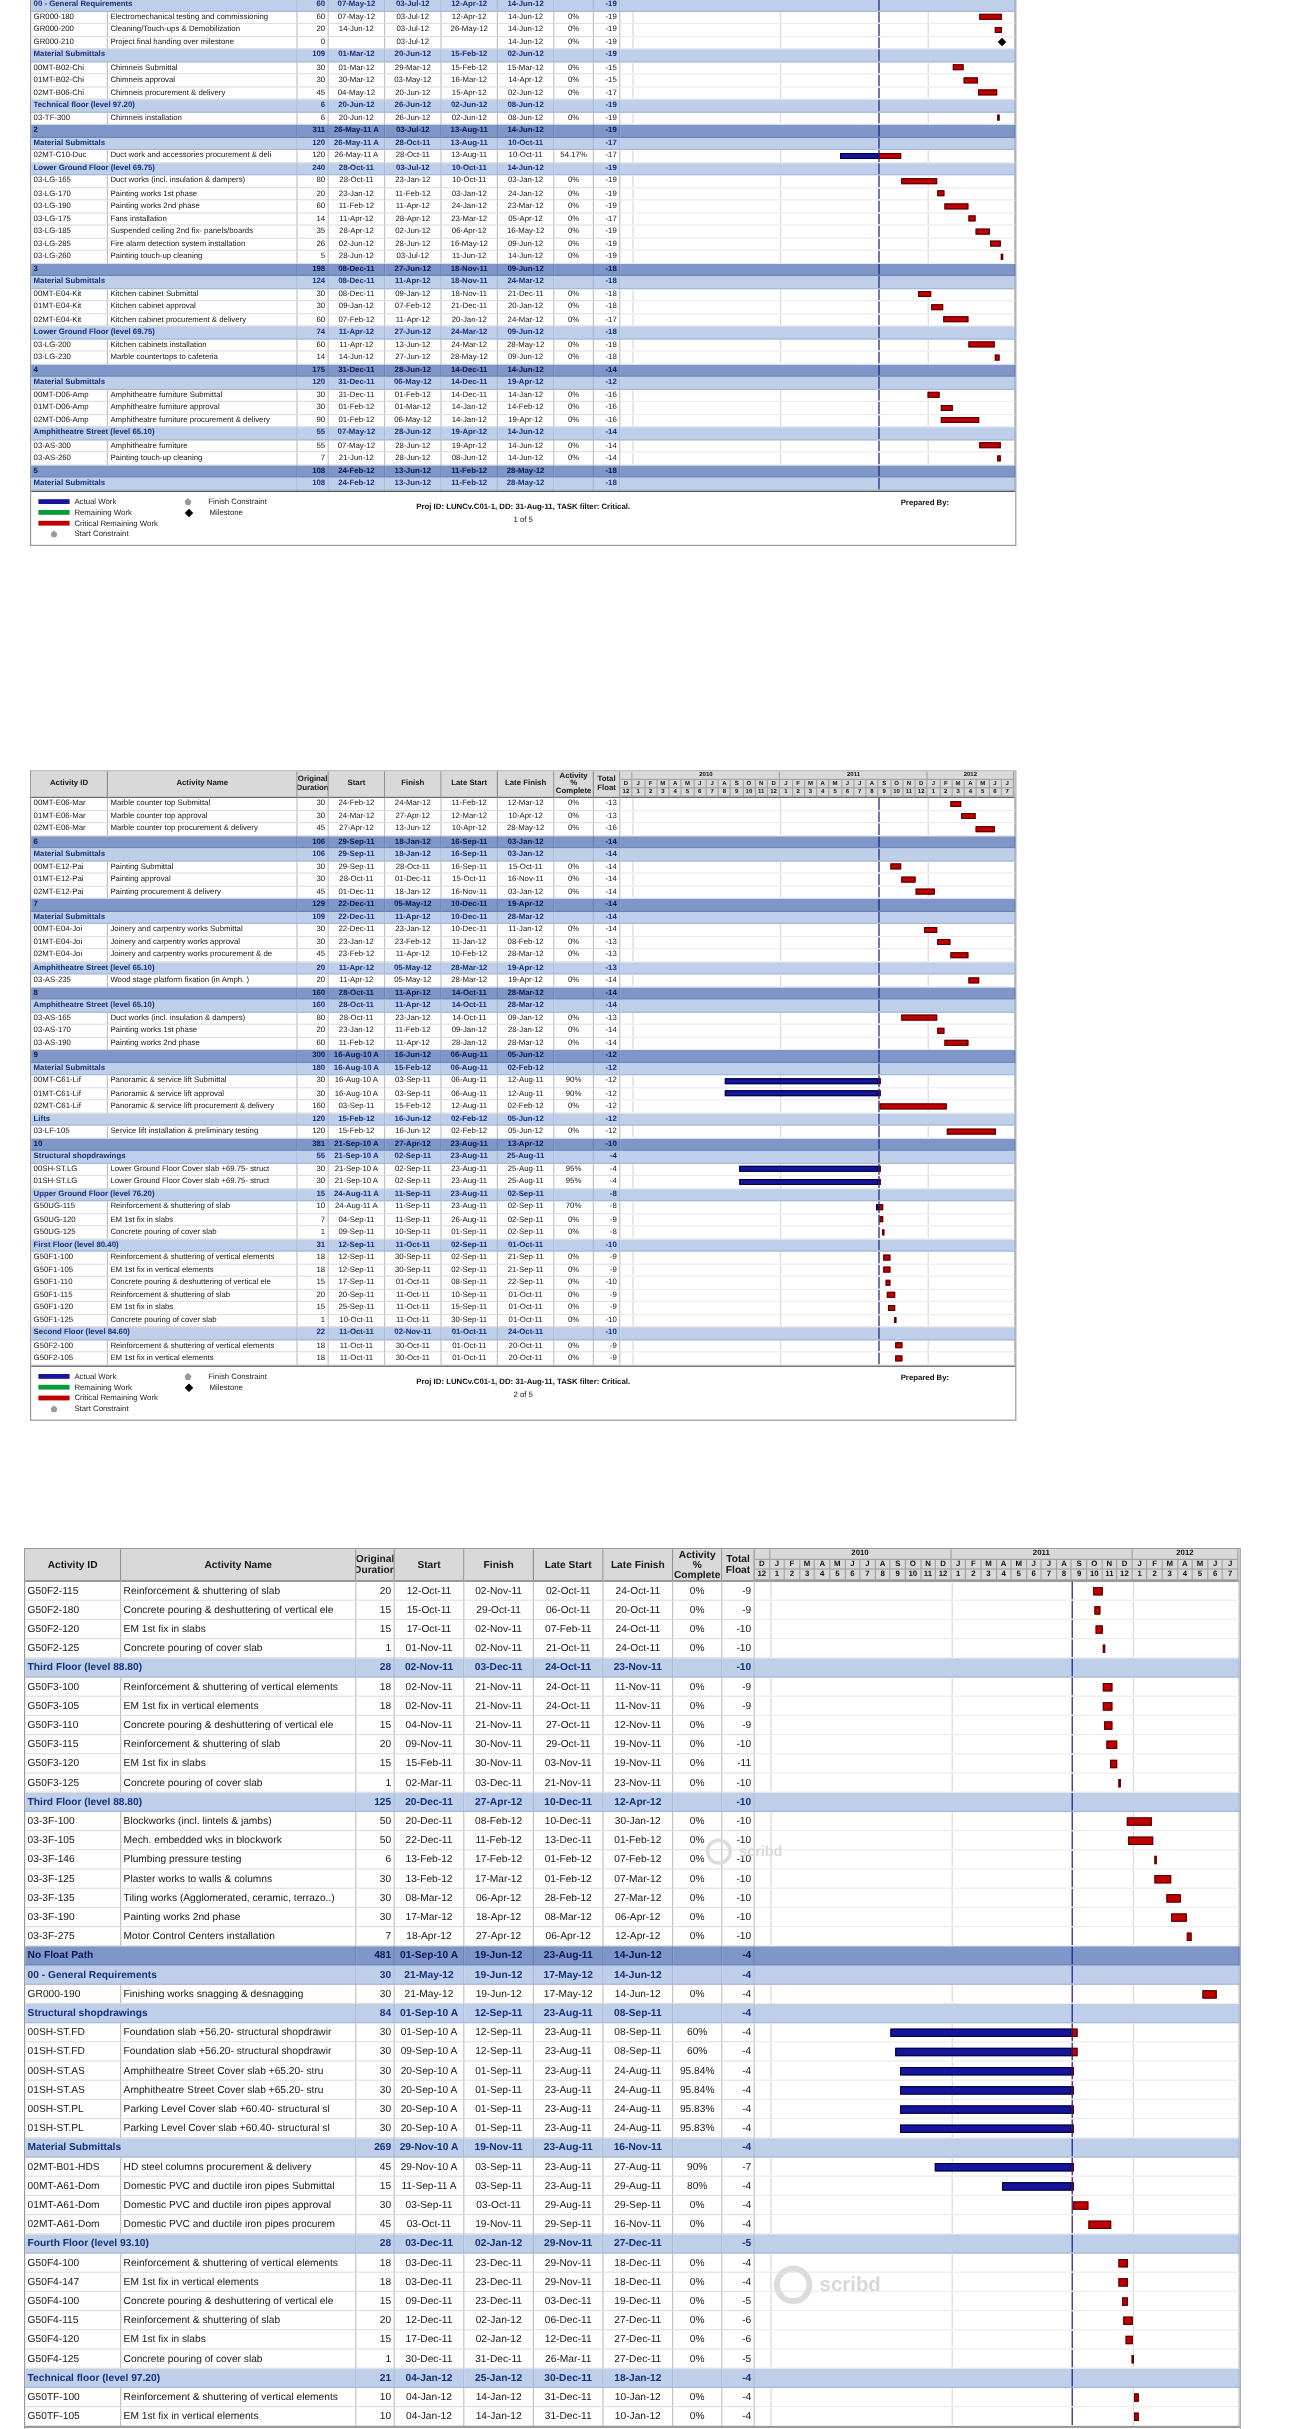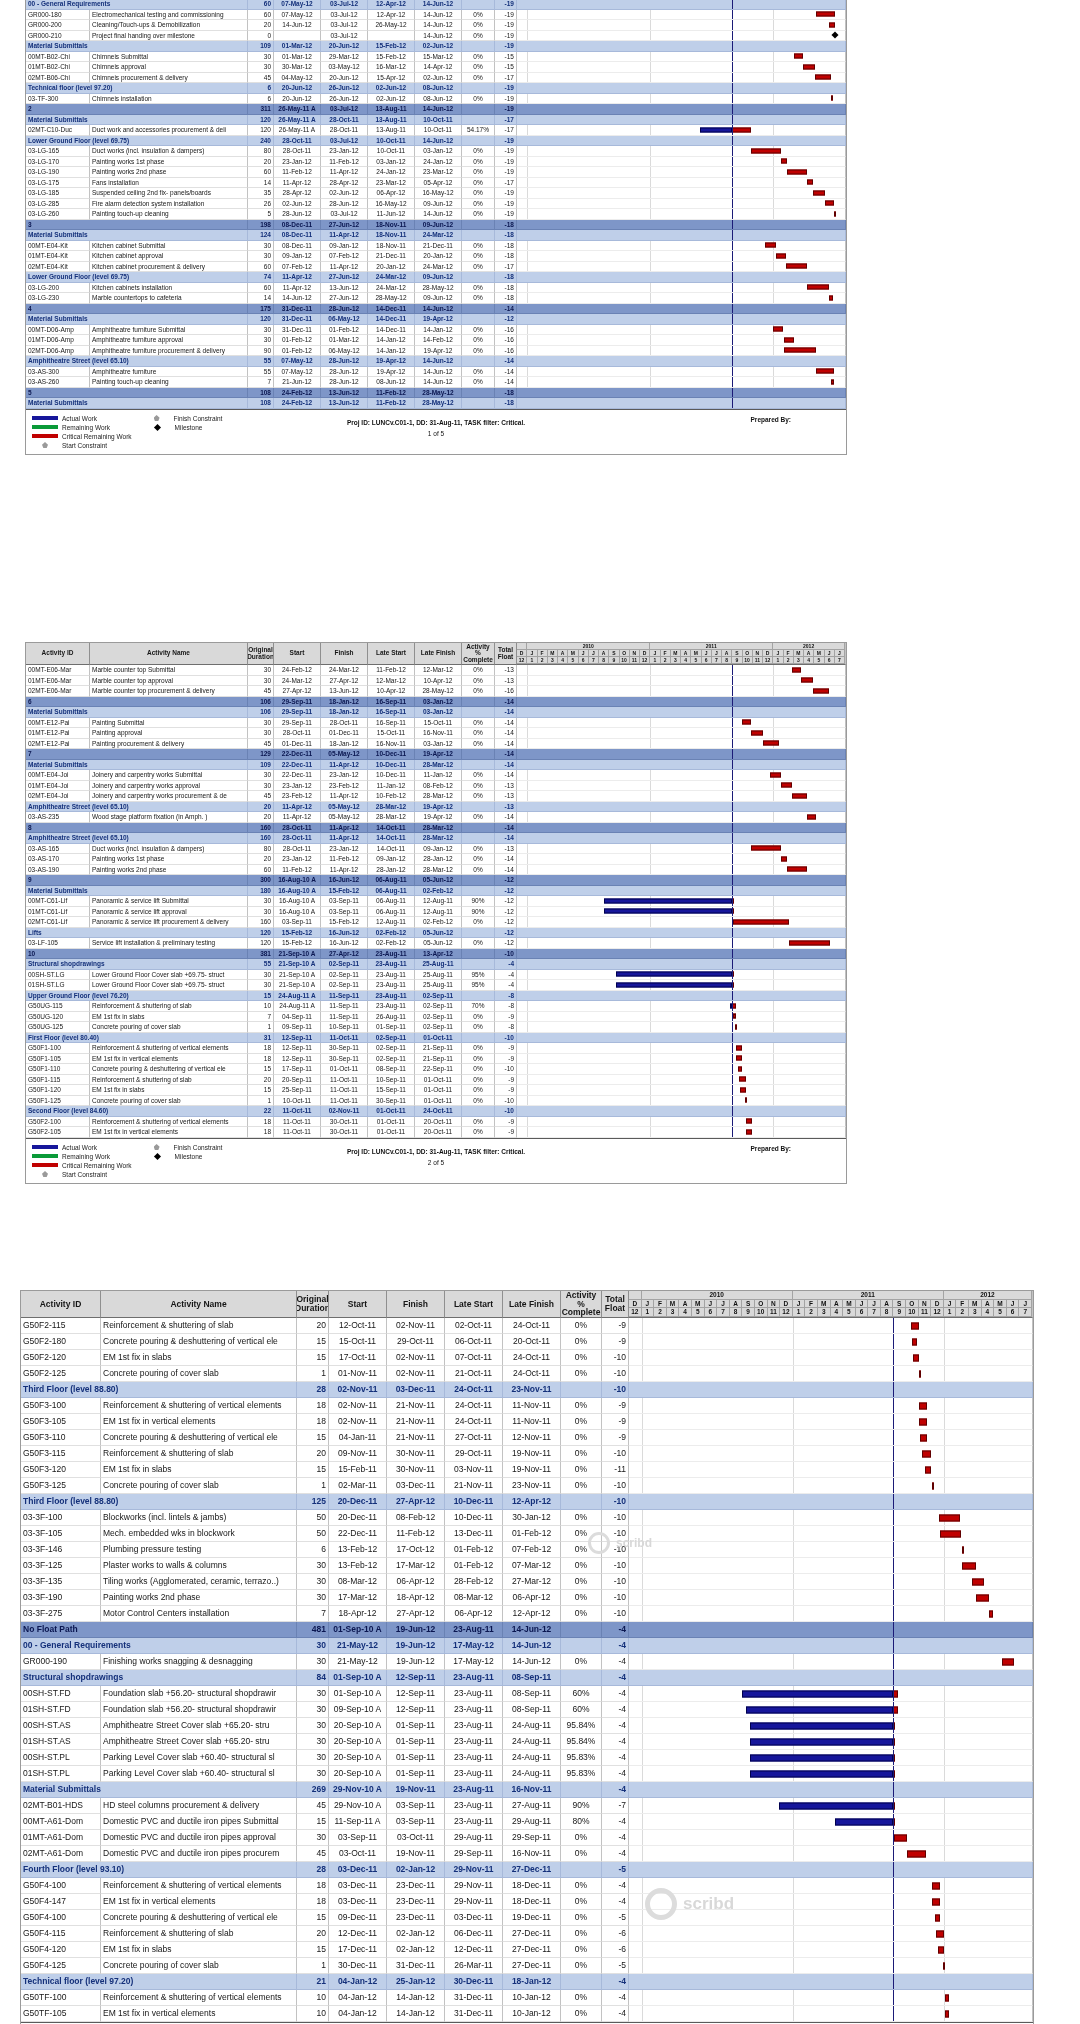--- a/index.html
+++ b/index.html
@@ -1756,21 +1756,21 @@
           <div class="bar red" style="left: 70.1613%; width: 1.41129%;"></div>
           <div class="ddline" style="left: 65.5242%;"></div>
         </div>
       </div>
       <div class="trow task">
         <div class="cell c-id ">G50F2-120</div>
         <div class="cell c-name ">EM 1st fix in slabs</div>
         <div class="cell c-dur num">15</div>
         <div class="cell c-date ctr">17-Oct-11</div>
         <div class="cell c-date ctr">02-Nov-11</div>
-        <div class="cell c-date ctr">07-Oct-11</div>
+        <div class="cell c-date ctr">07-Feb-11</div>
         <div class="cell c-date ctr">24-Oct-11</div>
         <div class="cell c-pct ctr">0%</div>
         <div class="cell c-float num">-10</div>
         <div class="cell c-chart">
           <div class="grid" style="left: 3.125%;"></div>
           <div class="grid" style="left: 40.625%;"></div>
           <div class="grid" style="left: 78.125%;"></div>
           <div class="bar red" style="left: 70.3629%; width: 1.61626%;"></div>
           <div class="ddline" style="left: 65.5242%;"></div>
         </div>
@@ -1839,21 +1839,21 @@
           <div class="grid" style="left: 40.625%;"></div>
           <div class="grid" style="left: 78.125%;"></div>
           <div class="bar red" style="left: 71.9792%; width: 1.97917%;"></div>
           <div class="ddline" style="left: 65.5242%;"></div>
         </div>
       </div>
       <div class="trow task">
         <div class="cell c-id ">G50F3-110</div>
         <div class="cell c-name ">Concrete  pouring &amp; deshuttering of vertical ele</div>
         <div class="cell c-dur num">15</div>
-        <div class="cell c-date ctr">04-Jan-11</div>
+        <div class="cell c-date ctr">04-Nov-11</div>
         <div class="cell c-date ctr">21-Nov-11</div>
         <div class="cell c-date ctr">27-Oct-11</div>
         <div class="cell c-date ctr">12-Nov-11</div>
         <div class="cell c-pct ctr">0%</div>
         <div class="cell c-float num">-9</div>
         <div class="cell c-chart">
           <div class="grid" style="left: 3.125%;"></div>
           <div class="grid" style="left: 40.625%;"></div>
           <div class="grid" style="left: 78.125%;"></div>
           <div class="bar red" style="left: 72.1875%; width: 1.77083%;"></div>
@@ -1961,21 +1961,21 @@
           <div class="grid" style="left: 78.125%;"></div>
           <div class="bar red" style="left: 77.1169%; width: 5.24914%;"></div>
           <div class="ddline" style="left: 65.5242%;"></div>
         </div>
       </div>
       <div class="trow task">
         <div class="cell c-id ">03-3F-146</div>
         <div class="cell c-name ">Plumbing pressure testing</div>
         <div class="cell c-dur num">6</div>
         <div class="cell c-date ctr">13-Feb-12</div>
-        <div class="cell c-date ctr">17-Oct-12</div>
+        <div class="cell c-date ctr">17-Feb-12</div>
         <div class="cell c-date ctr">01-Feb-12</div>
         <div class="cell c-date ctr">07-Feb-12</div>
         <div class="cell c-pct ctr">0%</div>
         <div class="cell c-float num">-10</div>
         <div class="cell c-chart">
           <div class="grid" style="left: 3.125%;"></div>
           <div class="grid" style="left: 40.625%;"></div>
           <div class="grid" style="left: 78.125%;"></div>
           <div class="bar red" style="left: 82.5893%; width: 0.446429%;"></div>
           <div class="ddline" style="left: 65.5242%;"></div>

